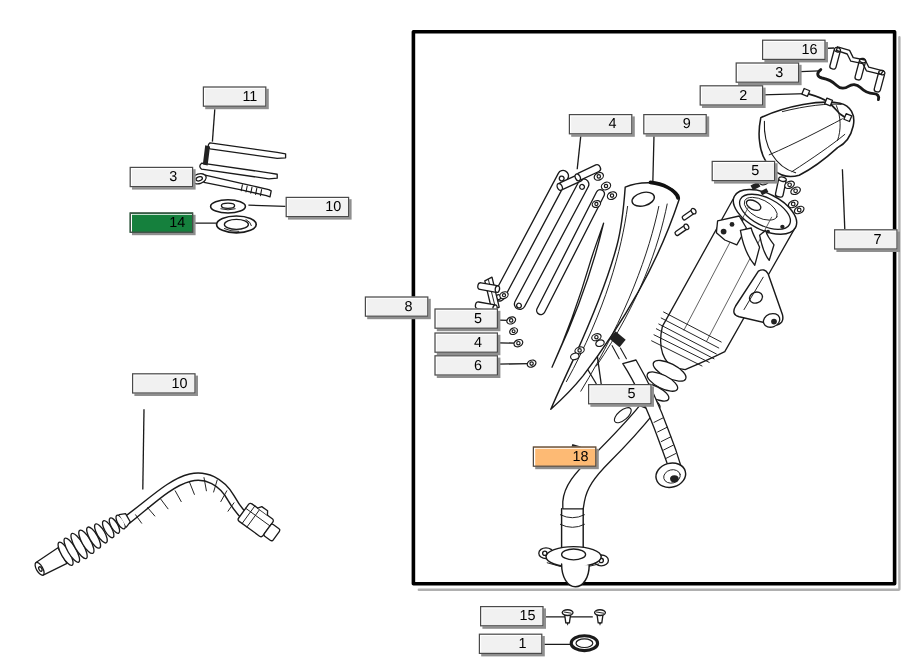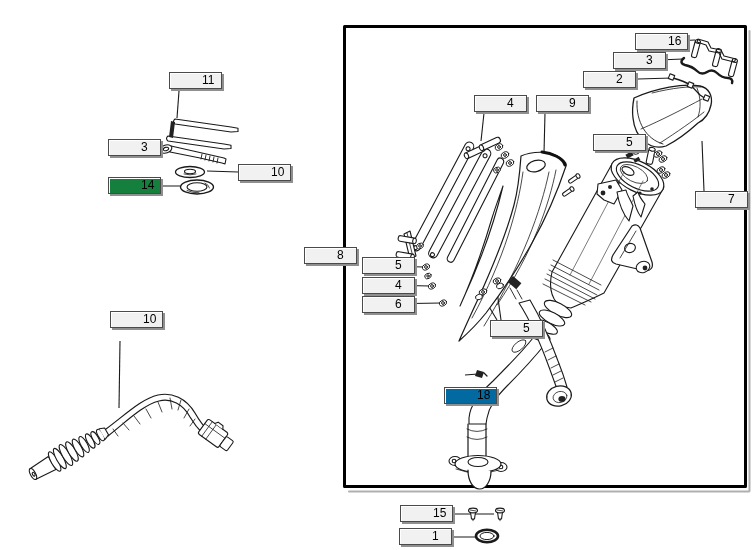--- a/index.html
+++ b/index.html
@@ -329,17 +329,17 @@
       <div class="callout" style="left: 536px; top: 95px; background: rgb(241, 241, 241); border: 1px solid rgb(74, 74, 74); color: rgb(0, 0, 0); box-shadow: rgb(143, 143, 143) 2px 2px 0px, rgb(255, 255, 255) 1px 1px 0px inset;">9</div>
       <div class="callout" style="left: 635px; top: 33px; background: rgb(241, 241, 241); border: 1px solid rgb(74, 74, 74); color: rgb(0, 0, 0); box-shadow: rgb(143, 143, 143) 2px 2px 0px, rgb(255, 255, 255) 1px 1px 0px inset;">16</div>
       <div class="callout" style="left: 613px; top: 52px; background: rgb(241, 241, 241); border: 1px solid rgb(74, 74, 74); color: rgb(0, 0, 0); box-shadow: rgb(143, 143, 143) 2px 2px 0px, rgb(255, 255, 255) 1px 1px 0px inset;">3</div>
       <div class="callout" style="left: 583px; top: 71px; background: rgb(241, 241, 241); border: 1px solid rgb(74, 74, 74); color: rgb(0, 0, 0); box-shadow: rgb(143, 143, 143) 2px 2px 0px, rgb(255, 255, 255) 1px 1px 0px inset;">2</div>
       <div class="callout" style="left: 593px; top: 134px; background: rgb(241, 241, 241); border: 1px solid rgb(74, 74, 74); color: rgb(0, 0, 0); box-shadow: rgb(143, 143, 143) 2px 2px 0px, rgb(255, 255, 255) 1px 1px 0px inset;">5</div>
       <div class="callout" style="left: 695px; top: 191px; background: rgb(241, 241, 241); border: 1px solid rgb(74, 74, 74); color: rgb(0, 0, 0); box-shadow: rgb(143, 143, 143) 2px 2px 0px, rgb(255, 255, 255) 1px 1px 0px inset;">7</div>
       <div class="callout" style="left: 362px; top: 257px; background: rgb(241, 241, 241); border: 1px solid rgb(74, 74, 74); color: rgb(0, 0, 0); box-shadow: rgb(143, 143, 143) 2px 2px 0px, rgb(255, 255, 255) 1px 1px 0px inset;">5</div>
       <div class="callout" style="left: 362px; top: 277px; background: rgb(241, 241, 241); border: 1px solid rgb(74, 74, 74); color: rgb(0, 0, 0); box-shadow: rgb(143, 143, 143) 2px 2px 0px, rgb(255, 255, 255) 1px 1px 0px inset;">4</div>
       <div class="callout" style="left: 362px; top: 296px; background: rgb(241, 241, 241); border: 1px solid rgb(74, 74, 74); color: rgb(0, 0, 0); box-shadow: rgb(143, 143, 143) 2px 2px 0px, rgb(255, 255, 255) 1px 1px 0px inset;">6</div>
       <div class="callout" style="left: 490px; top: 320px; background: rgb(241, 241, 241); border: 1px solid rgb(74, 74, 74); color: rgb(0, 0, 0); box-shadow: rgb(143, 143, 143) 2px 2px 0px, rgb(255, 255, 255) 1px 1px 0px inset;">5</div>
-      <div class="callout" style="left: 444px; top: 387px; background: #0369a1; border: 1px solid rgb(74, 74, 74); color: rgb(0, 0, 0); box-shadow: rgb(143, 143, 143) 2px 2px 0px, rgb(255, 255, 255) 1px 1px 0px inset;">18</div>
+      <div class="callout" style="left: 444px; top: 372px; background: #fdba74; border: 1px solid rgb(74, 74, 74); color: rgb(0, 0, 0); box-shadow: rgb(143, 143, 143) 2px 2px 0px, rgb(255, 255, 255) 1px 1px 0px inset;">18</div>
       <div class="callout" style="left: 400px; top: 505px; background: rgb(241, 241, 241); border: 1px solid rgb(74, 74, 74); color: rgb(0, 0, 0); box-shadow: rgb(143, 143, 143) 2px 2px 0px, rgb(255, 255, 255) 1px 1px 0px inset;">15</div>
       <div class="callout" style="left: 399px; top: 528px; background: rgb(241, 241, 241); border: 1px solid rgb(74, 74, 74); color: rgb(0, 0, 0); box-shadow: rgb(143, 143, 143) 2px 2px 0px, rgb(255, 255, 255) 1px 1px 0px inset;">1</div>
     </div>
 </div>
 
 </body></html>

